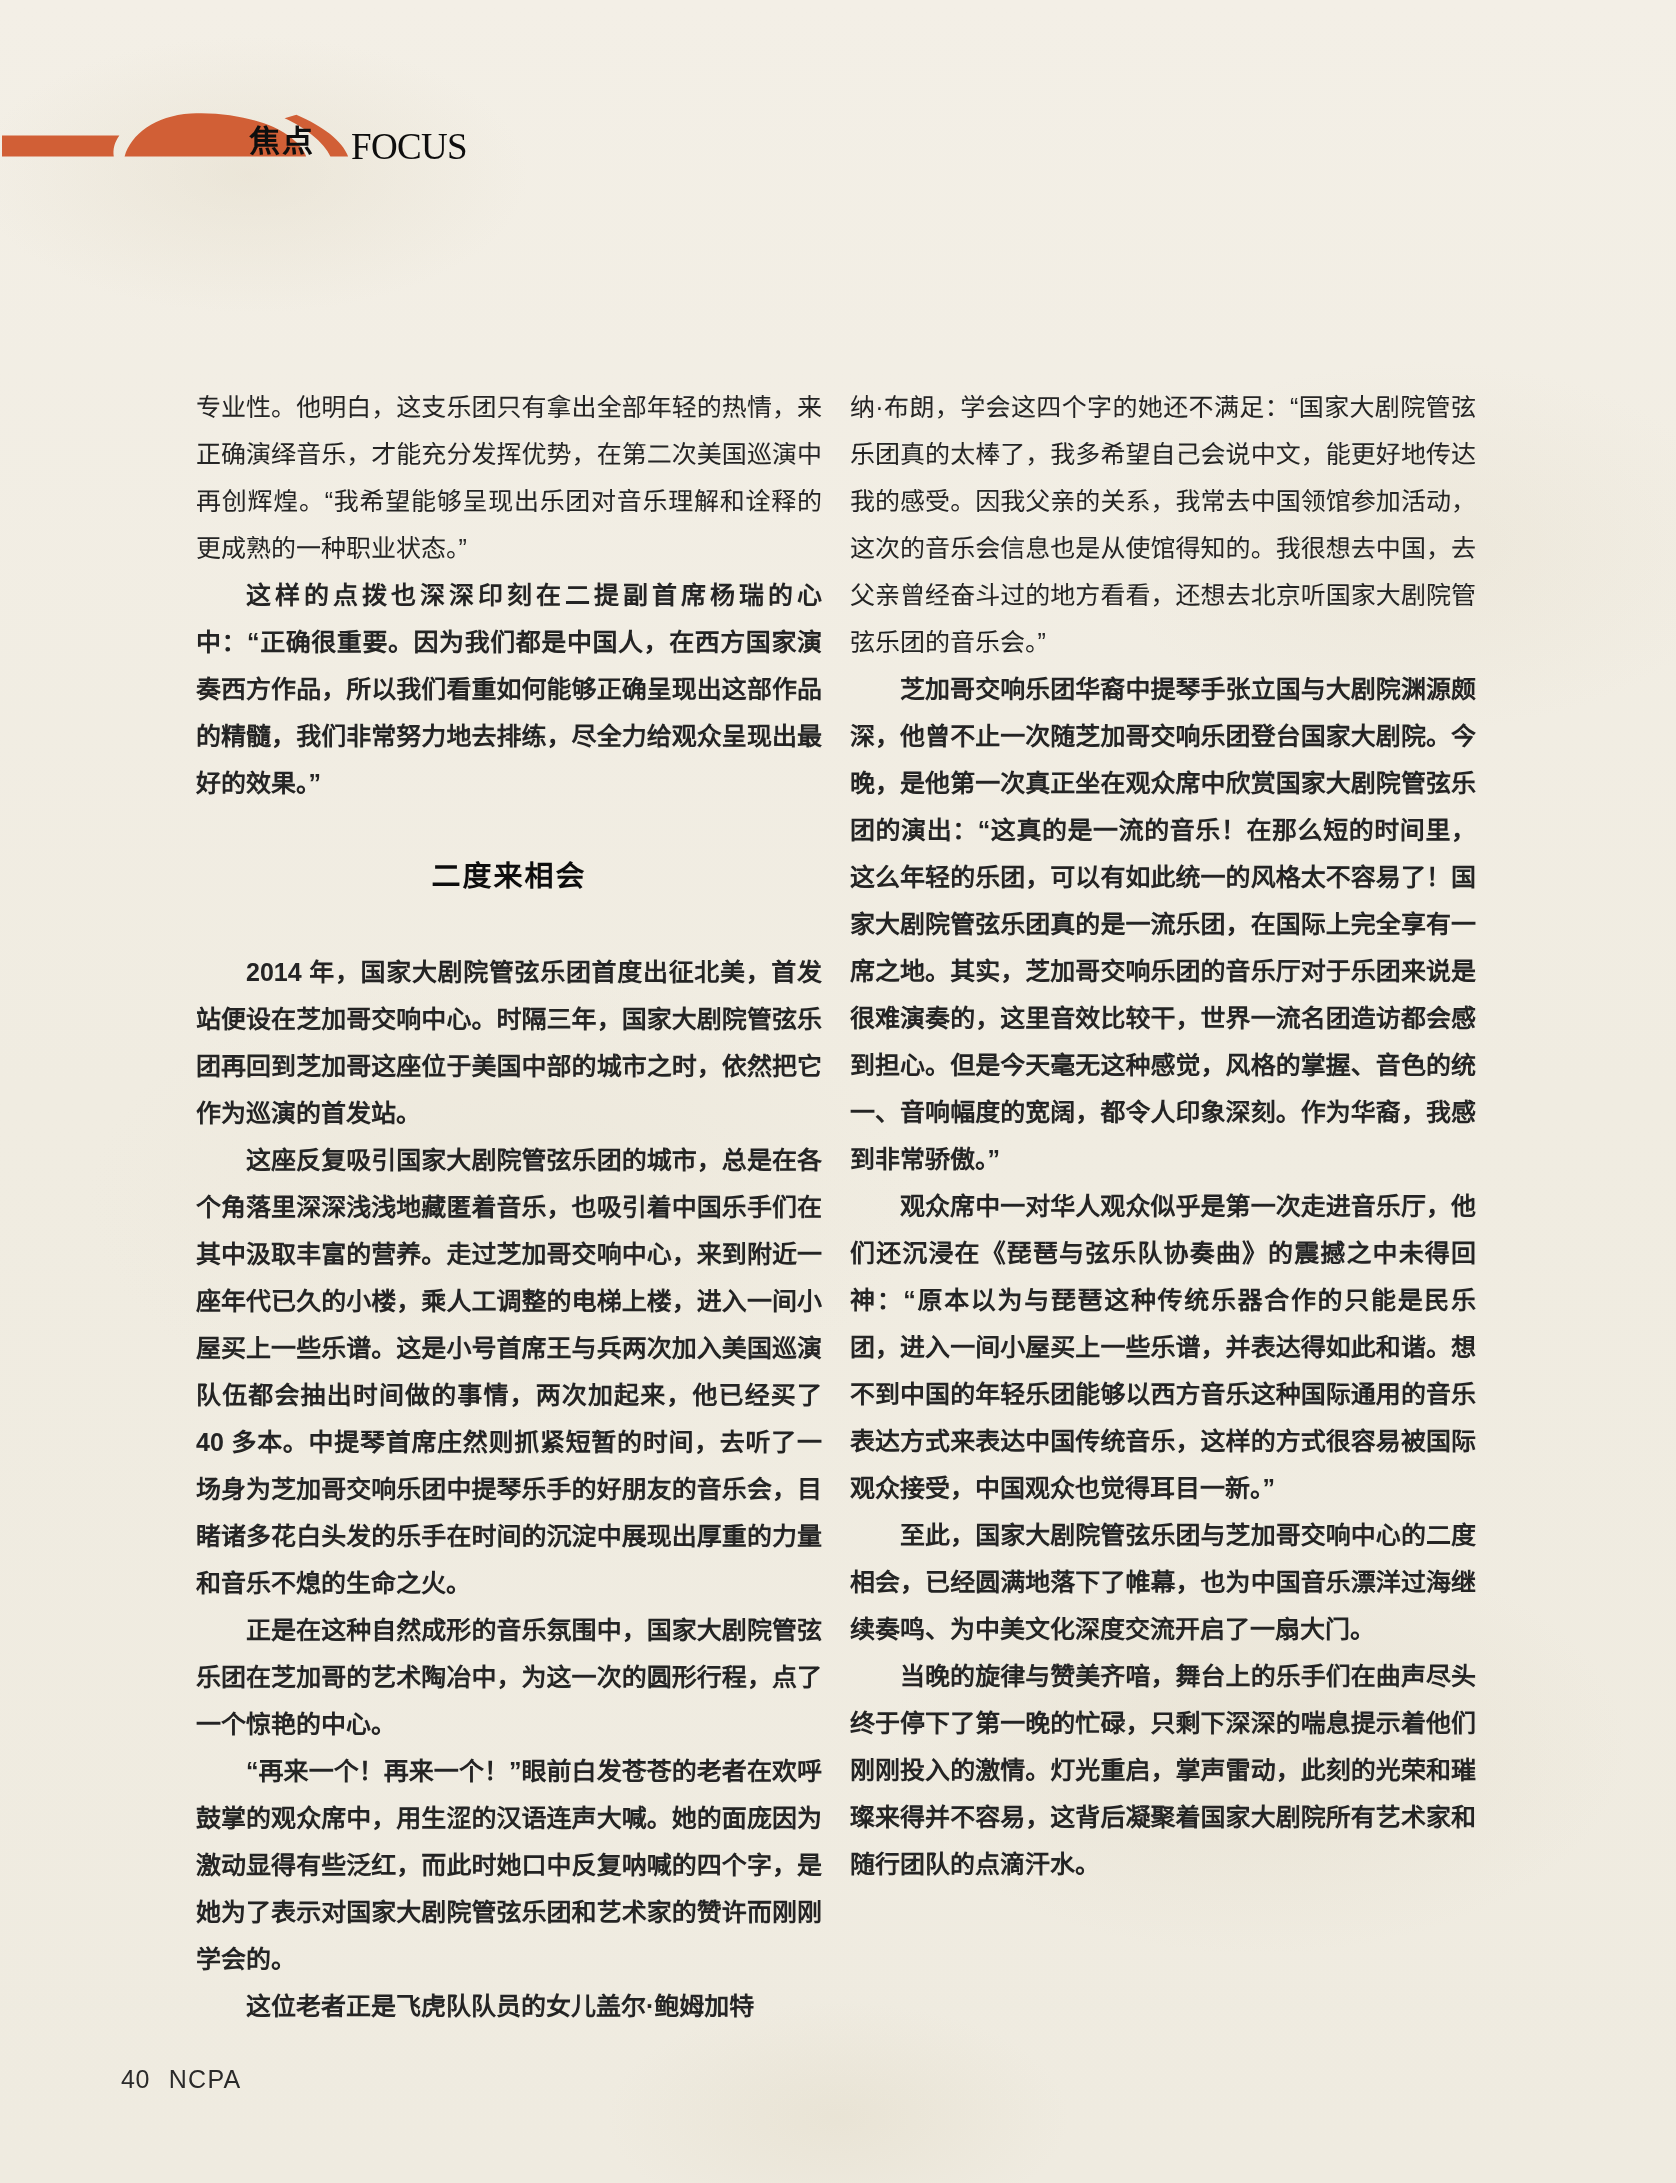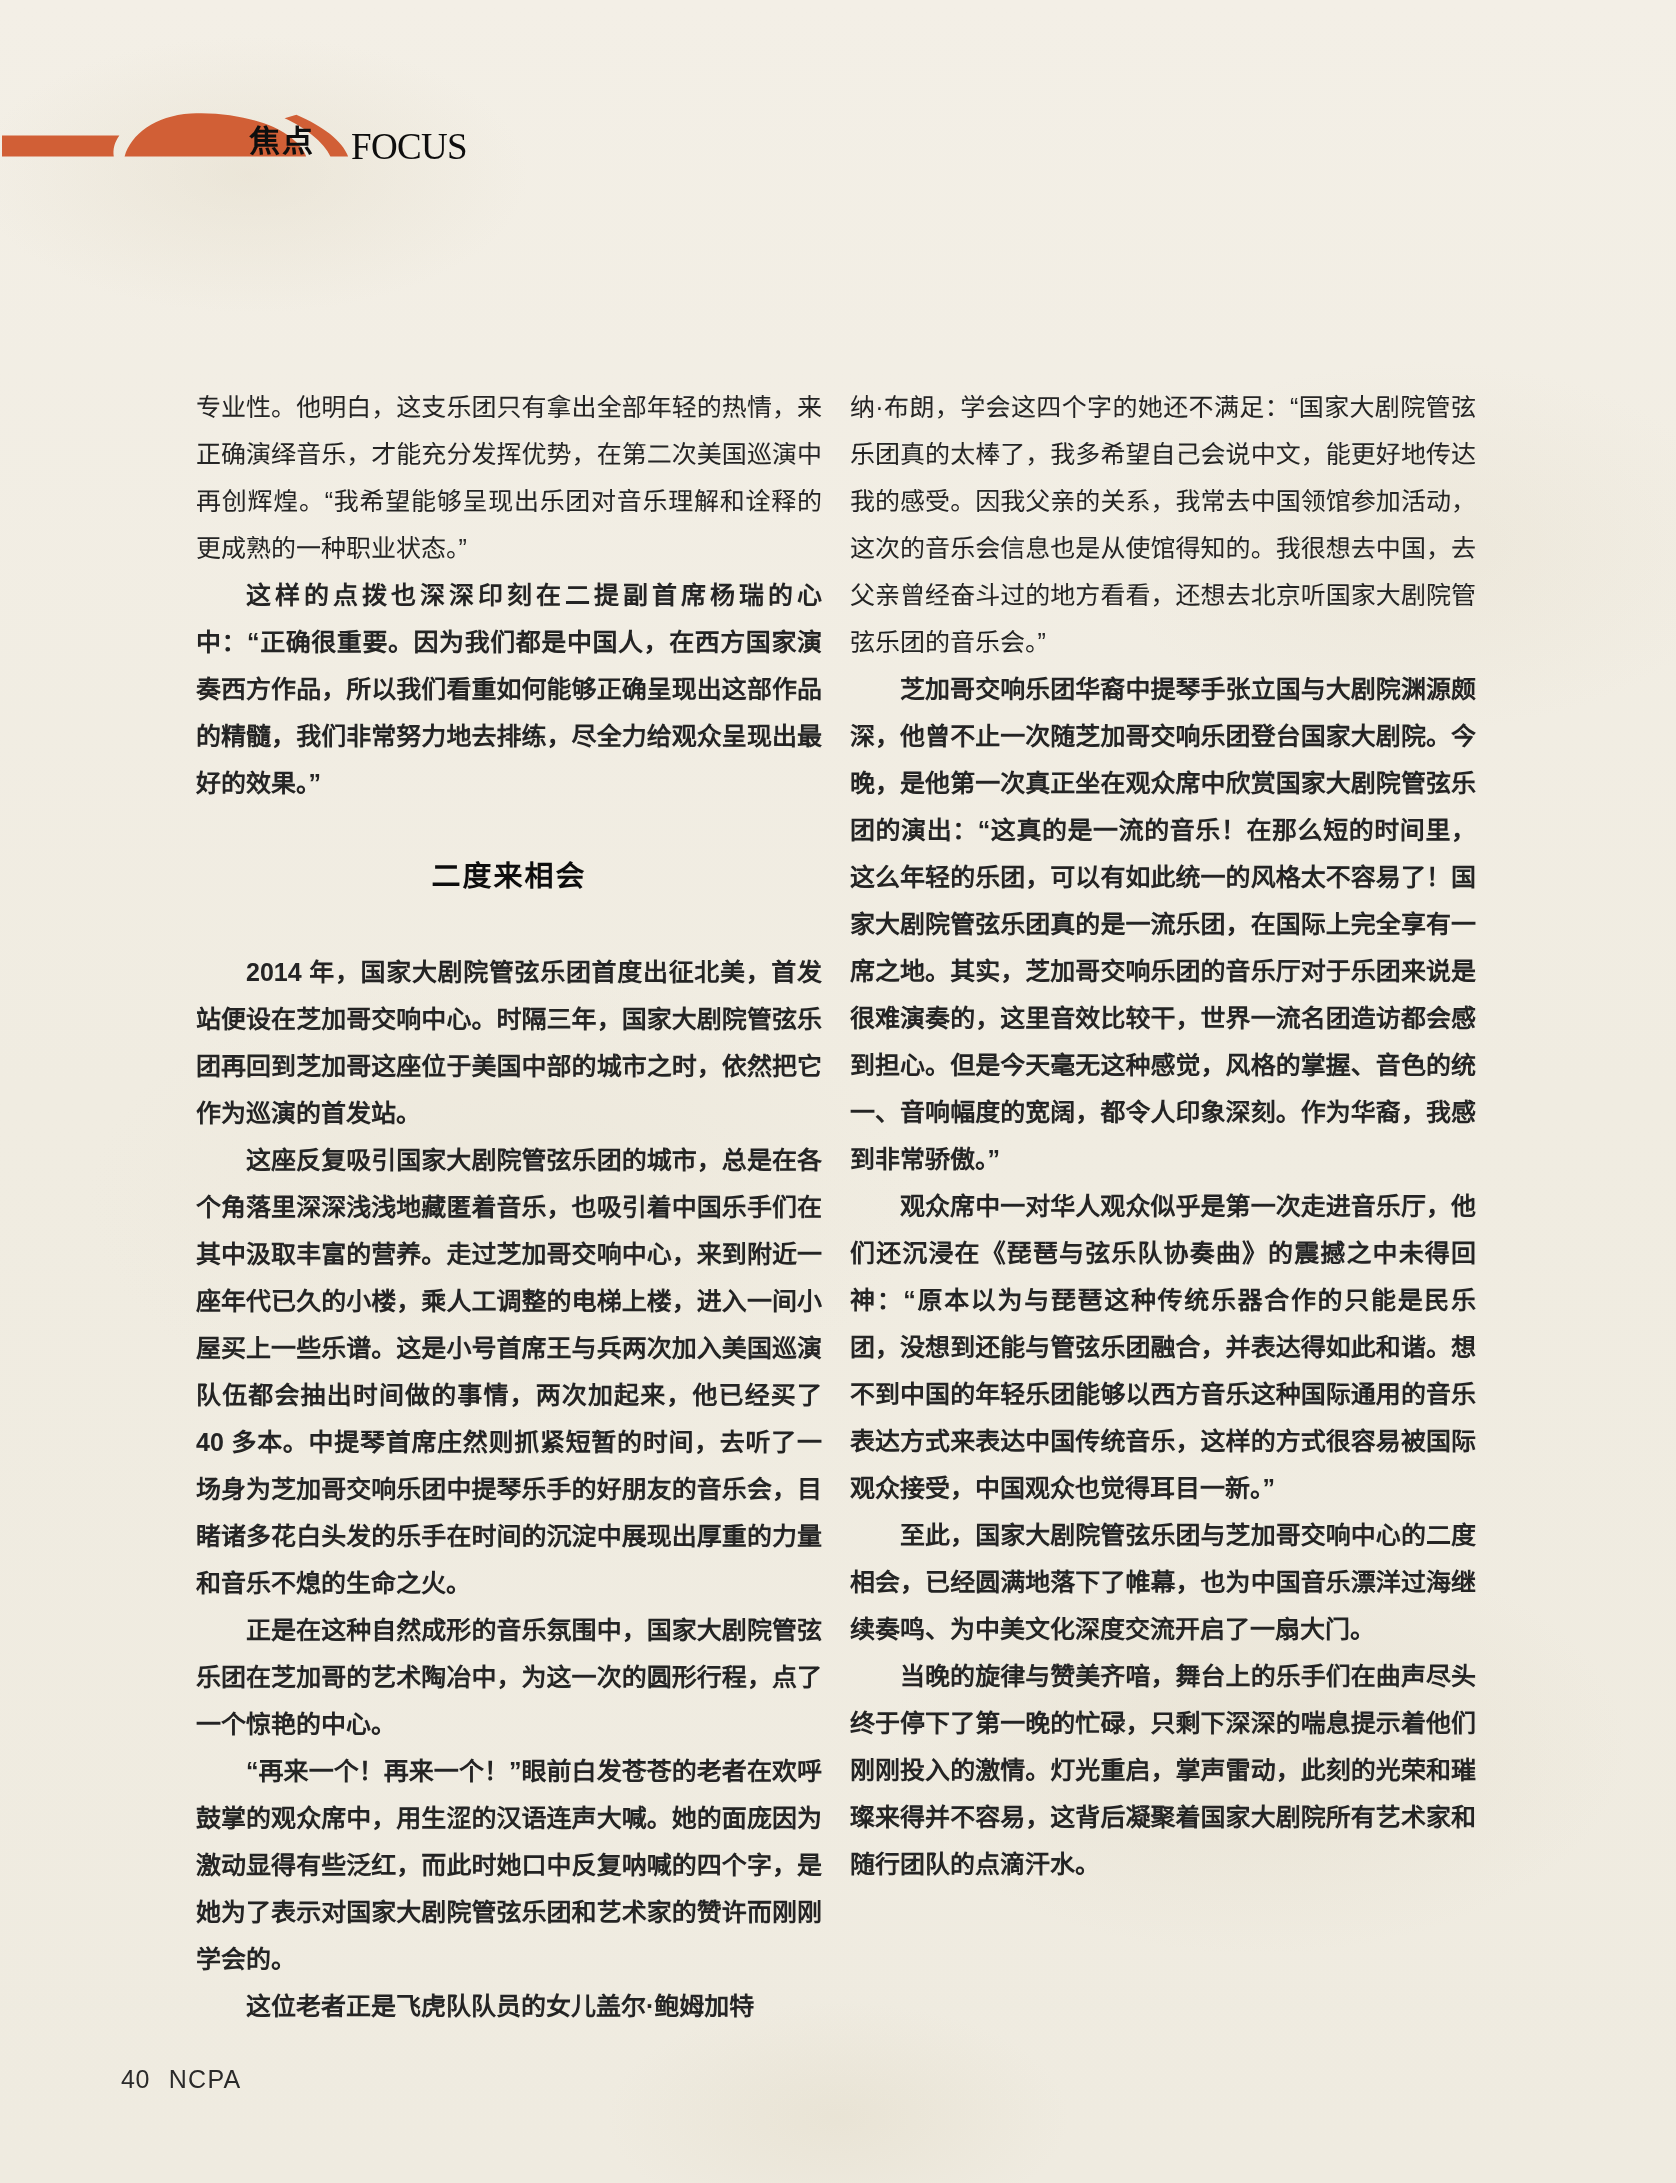--- a/index.html
+++ b/index.html
@@ -82,21 +82,21 @@
     <p class="para indent">2014 年，国家大剧院管弦乐团首度出征北美，首发站便设在芝加哥交响中心。时隔三年，国家大剧院管弦乐团再回到芝加哥这座位于美国中部的城市之时，依然把它作为巡演的首发站。</p>
     <p class="para indent">这座反复吸引国家大剧院管弦乐团的城市，总是在各个角落里深深浅浅地藏匿着音乐，也吸引着中国乐手们在其中汲取丰富的营养。走过芝加哥交响中心，来到附近一座年代已久的小楼，乘人工调整的电梯上楼，进入一间小屋买上一些乐谱。这是小号首席王与兵两次加入美国巡演队伍都会抽出时间做的事情，两次加起来，他已经买了 40 多本。中提琴首席庄然则抓紧短暂的时间，去听了一场身为芝加哥交响乐团中提琴乐手的好朋友的音乐会，目睹诸多花白头发的乐手在时间的沉淀中展现出厚重的力量和音乐不熄的生命之火。</p>
     <p class="para indent">正是在这种自然成形的音乐氛围中，国家大剧院管弦乐团在芝加哥的艺术陶冶中，为这一次的圆形行程，点了一个惊艳的中心。</p>
     <p class="para indent">“再来一个！再来一个！”眼前白发苍苍的老者在欢呼鼓掌的观众席中，用生涩的汉语连声大喊。她的面庞因为激动显得有些泛红，而此时她口中反复呐喊的四个字，是她为了表示对国家大剧院管弦乐团和艺术家的赞许而刚刚学会的。</p>
     <p class="para indent">这位老者正是飞虎队队员的女儿盖尔·鲍姆加特</p>
   </div>
 
   <div class="col col-right">
     <p class="para">纳·布朗，学会这四个字的她还不满足：“国家大剧院管弦乐团真的太棒了，我多希望自己会说中文，能更好地传达我的感受。因我父亲的关系，我常去中国领馆参加活动，这次的音乐会信息也是从使馆得知的。我很想去中国，去父亲曾经奋斗过的地方看看，还想去北京听国家大剧院管弦乐团的音乐会。”</p>
     <p class="para indent">芝加哥交响乐团华裔中提琴手张立国与大剧院渊源颇深，他曾不止一次随芝加哥交响乐团登台国家大剧院。今晚，是他第一次真正坐在观众席中欣赏国家大剧院管弦乐团的演出：“这真的是一流的音乐！在那么短的时间里，这么年轻的乐团，可以有如此统一的风格太不容易了！国家大剧院管弦乐团真的是一流乐团，在国际上完全享有一席之地。其实，芝加哥交响乐团的音乐厅对于乐团来说是很难演奏的，这里音效比较干，世界一流名团造访都会感到担心。但是今天毫无这种感觉，风格的掌握、音色的统一、音响幅度的宽阔，都令人印象深刻。作为华裔，我感到非常骄傲。”</p>
-    <p class="para indent">观众席中一对华人观众似乎是第一次走进音乐厅，他们还沉浸在《琵琶与弦乐队协奏曲》的震撼之中未得回神：“原本以为与琵琶这种传统乐器合作的只能是民乐团，没想到还能与管弦乐团融合，并表达得如此和谐。想不到中国的年轻乐团能够以西方音乐这种国际通用的音乐表达方式来表达中国传统音乐，这样的方式很容易被国际观众接受，中国观众也觉得耳目一新。”</p>
+    <p class="para indent">观众席中一对华人观众似乎是第一次走进音乐厅，他们还沉浸在《琵琶与弦乐队协奏曲》的震撼之中未得回神：“原本以为与琵琶这种传统乐器合作的只能是民乐团，进入一间小屋买上一些乐谱，并表达得如此和谐。想不到中国的年轻乐团能够以西方音乐这种国际通用的音乐表达方式来表达中国传统音乐，这样的方式很容易被国际观众接受，中国观众也觉得耳目一新。”</p>
     <p class="para indent">至此，国家大剧院管弦乐团与芝加哥交响中心的二度相会，已经圆满地落下了帷幕，也为中国音乐漂洋过海继续奏鸣、为中美文化深度交流开启了一扇大门。</p>
     <p class="para indent">当晚的旋律与赞美齐喑，舞台上的乐手们在曲声尽头终于停下了第一晚的忙碌，只剩下深深的喘息提示着他们刚刚投入的激情。灯光重启，掌声雷动，此刻的光荣和璀璨来得并不容易，这背后凝聚着国家大剧院所有艺术家和随行团队的点滴汗水。</p>
   </div>
 
   <div class="footer">
     <span class="num">40</span><span class="brand">NCPA</span>
   </div>
 
 </div>
 

